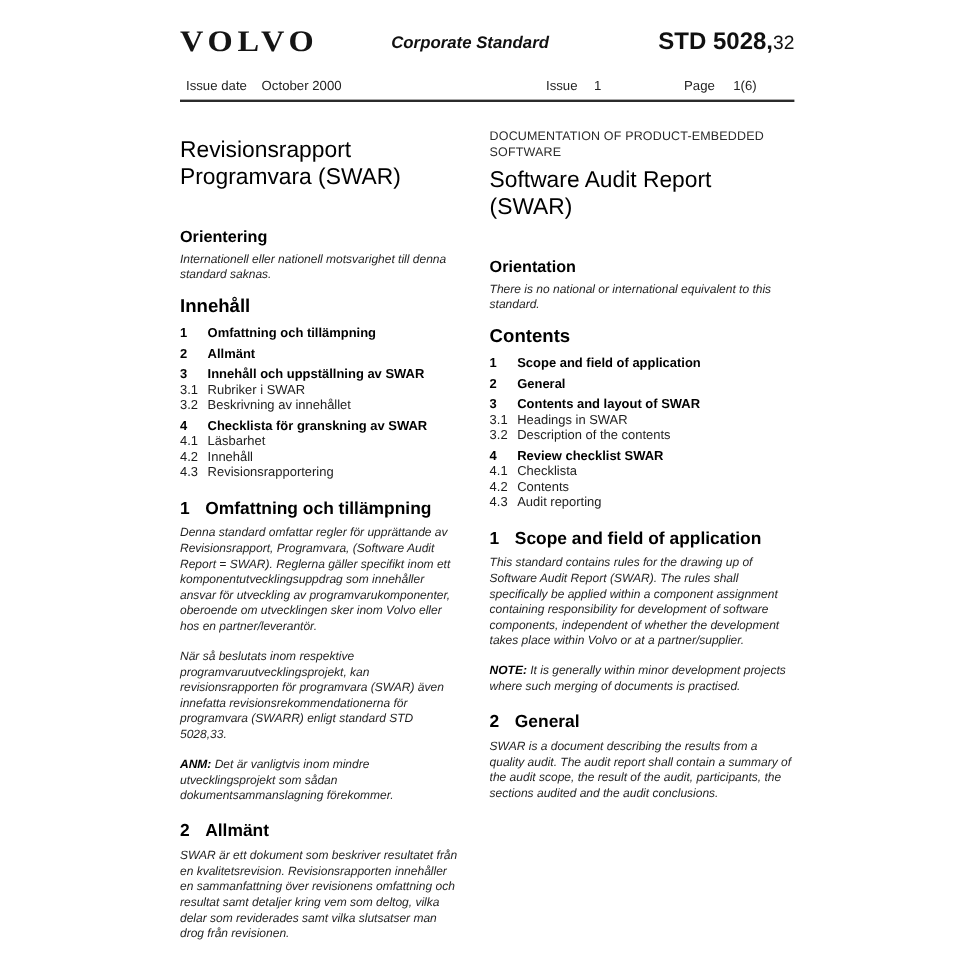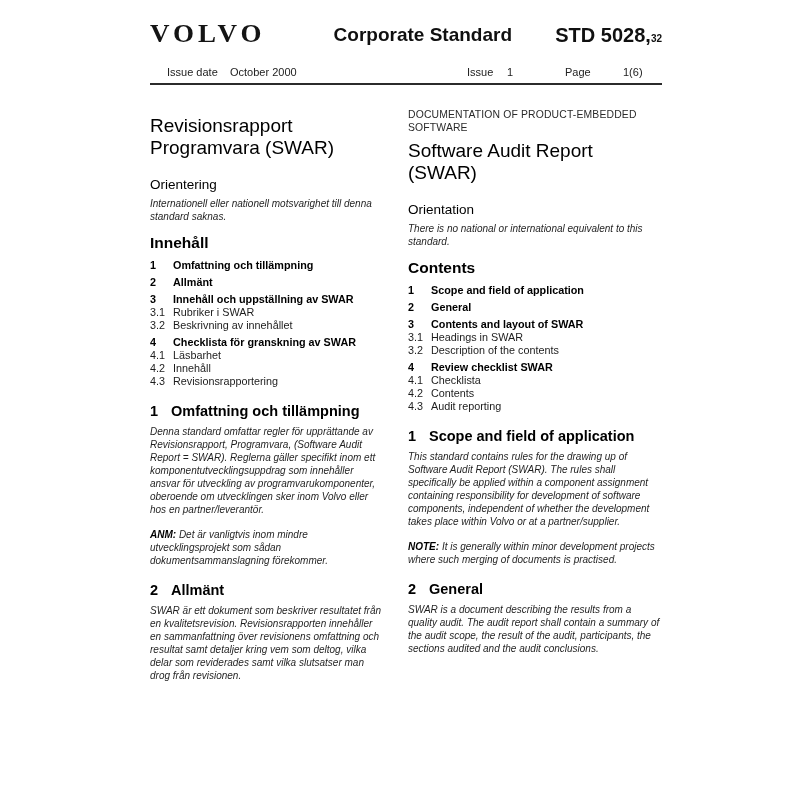--- a/index.html
+++ b/index.html
@@ -9,43 +9,43 @@
   }
   .content{position:absolute;left:150px;top:0;width:512px;}
 
   
   .masthead{display:flex;align-items:flex-start;margin-top:23px;height:26px;}
   .logo{
     width:176px;font-family:"Liberation Serif", serif;font-weight:700;
     font-size:27px;letter-spacing:4px;color:#141414;line-height:24px;
     transform:scaleY(0.92);transform-origin:top left;white-space:nowrap;
   }
-  .std-title{flex:1;text-align:right;font-weight:700;font-size:19px;color:#101010;line-height:24px;}
+  .std-title{flex:1;text-align:left;font-weight:700;font-size:14px;color:#101010;line-height:24px;font-style:italic;}
   .std-number{width:150px;text-align:right;font-weight:700;font-size:20px;color:#101010;line-height:24px;white-space:nowrap;}
-  .std-number .suffix{font-size:10px;font-weight:700;}
+  .std-number .suffix{font-size:16px;font-weight:400;}
 
   
   .meta-row{position:relative;height:19px;margin-top:15px;font-size:11px;color:#222;}
-  .meta-row span{position:absolute;top:2px;white-space:nowrap;margin-left:12px;}
+  .meta-row span{position:absolute;top:2px;white-space:nowrap;}
   .m-issuedate{left:5px;}
   .m-issuedate-v{left:68px;}
   .m-issue{left:305px;}
   .m-issue-v{left:345px;}
-  .m-page{left:403px;}
+  .m-page{left:420px;}
   .m-page-v{left:461px;}
   .rule{border-bottom:2px solid #2b2b2b;width:512px;}
 
   
   .cols{display:flex;margin-top:24px;}
   .col{width:236px;}
   .col + .col{margin-left:22px;width:254px;}
 
   .kicker{font-size:10.4px;line-height:12.6px;letter-spacing:0.15px;color:#2a2a2a;}
   .doc-title{margin:6px 0 0 0;font-size:19px;line-height:21.5px;font-weight:400;color:#000;}
-  .h-plain{margin:19px 0 0 0;font-size:13.5px;font-weight:400;color:#000;}
+  .h-plain{margin:32px 0 0 0;font-size:13.5px;font-weight:700;color:#000;}
   .body{margin:5px 0 0 0;font-size:10px;line-height:13px;color:#1f1f1f;font-style:italic;}
   .para{margin-top:12px;}
   .h-contents{margin:11px 0 0 0;font-size:15.5px;font-weight:700;color:#000;}
 
   .toc{margin-top:7px;font-size:10.8px;line-height:13px;}
   .toc-group{margin-bottom:4px;}
   .toc-row{display:flex;}
   .toc-num{width:23px;flex:none;}
   .toc-row.bold{font-weight:700;color:#000;}
 
@@ -129,20 +129,21 @@
                 <span class="toc-label">Revisionsrapportering</span>
               </div>
           </div>
         </div>
 
         <div class="sec-h">
             <span class="sec-num">1</span>
             <span>Omfattning och tillämpning</span>
           </div>
         <p class="body">Denna standard omfattar regler för upprättande av Revisionsrapport, Programvara, (Software Audit Report = SWAR). Reglerna gäller specifikt inom ett komponentutvecklingsuppdrag som innehåller ansvar för utveckling av programvarukomponenter, oberoende om utvecklingen sker inom Volvo eller hos en partner/leverantör.</p>
+        <p class="body para">När så beslutats inom respektive programvaruutvecklingsprojekt, kan revisionsrapporten för programvara (SWAR) även innefatta revisionsrekommendationerna för programvara (SWARR) enligt standard STD 5028,33.</p>
         <p class="body para"><span class="b">ANM:</span> <span>Det är vanligtvis inom mindre utvecklingsprojekt som sådan dokumentsammanslagning förekommer.</span></p>
 
         <div class="sec-h">
             <span class="sec-num">2</span>
             <span>Allmänt</span>
           </div>
         <p class="body">SWAR är ett dokument som beskriver resultatet från en kvalitetsrevision. Revisionsrapporten innehåller en sammanfattning över revisionens omfattning och resultat samt detaljer kring vem som deltog, vilka delar som reviderades samt vilka slutsatser man drog från revisionen.</p>
       </div>
 
       <div class="col">

